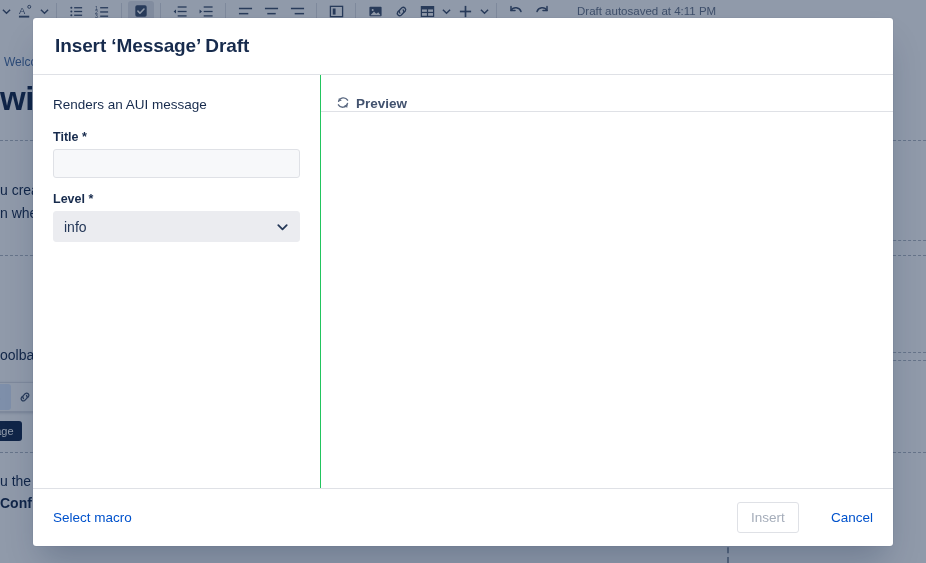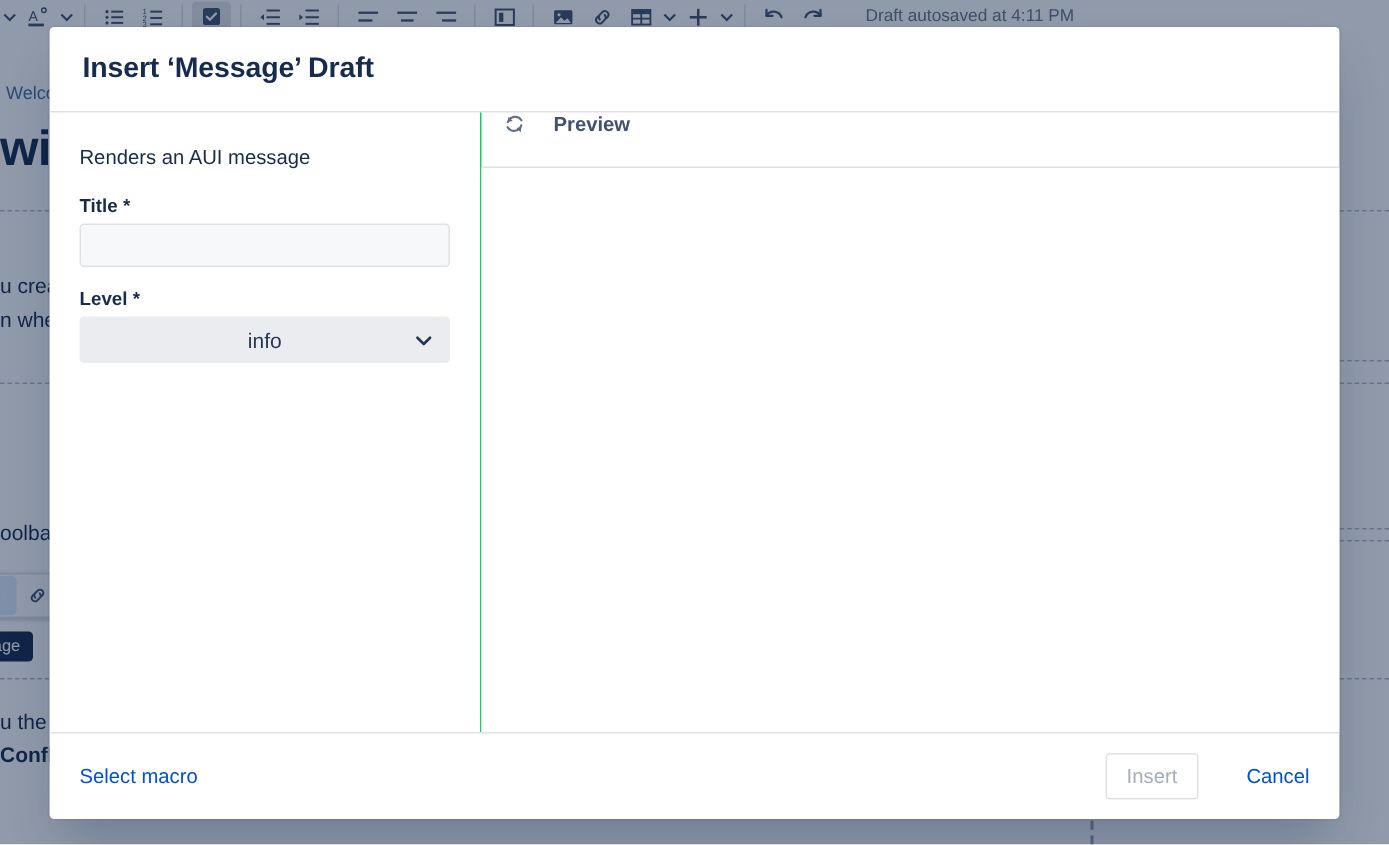--- a/index.html
+++ b/index.html
@@ -138,35 +138,35 @@
     outline: none;
   }
   .select-wrap { position: relative; width: 247px; }
   .select-box {
     width: 247px; height: 31px;
     background: #ebecf0;
     border: 1px solid #ebecf0;
     border-radius: 3px;
     display: flex; align-items: center;
     padding: 0 10px;
-    font-size: 14px; color: #253858; justify-content: center;
+    font-size: 14px; color: #253858;
   }
   .select-chev {
     position: absolute; right: 10px; top: 50%;
     transform: translateY(-50%);
     color: #253858; display: flex; pointer-events: none;
   }
 
   .preview-panel { flex: 1 1 auto; display: flex; flex-direction: column; min-width: 0; }
   .preview-header {
     height: 37px; flex: 0 0 37px;
-    display: flex; align-items: flex-start;
+    display: flex; align-items: flex-end;
     padding: 0 14px;
     border-bottom: 1px solid #dfe1e6;
-    gap: 18px;
+    gap: 5px;
   }
   .refresh-icon { display: flex; color: #5e6c84; }
   .preview-label { font-size: 13.5px; font-weight: bold; color: #42526e; }
   .preview-area { flex: 1 1 auto; background: #ffffff; }
 
   .dialog-footer {
     height: 58px; flex: 0 0 58px;
     border-top: 1px solid #dfe1e6;
     display: flex; align-items: center;
     padding: 16px 20px;

